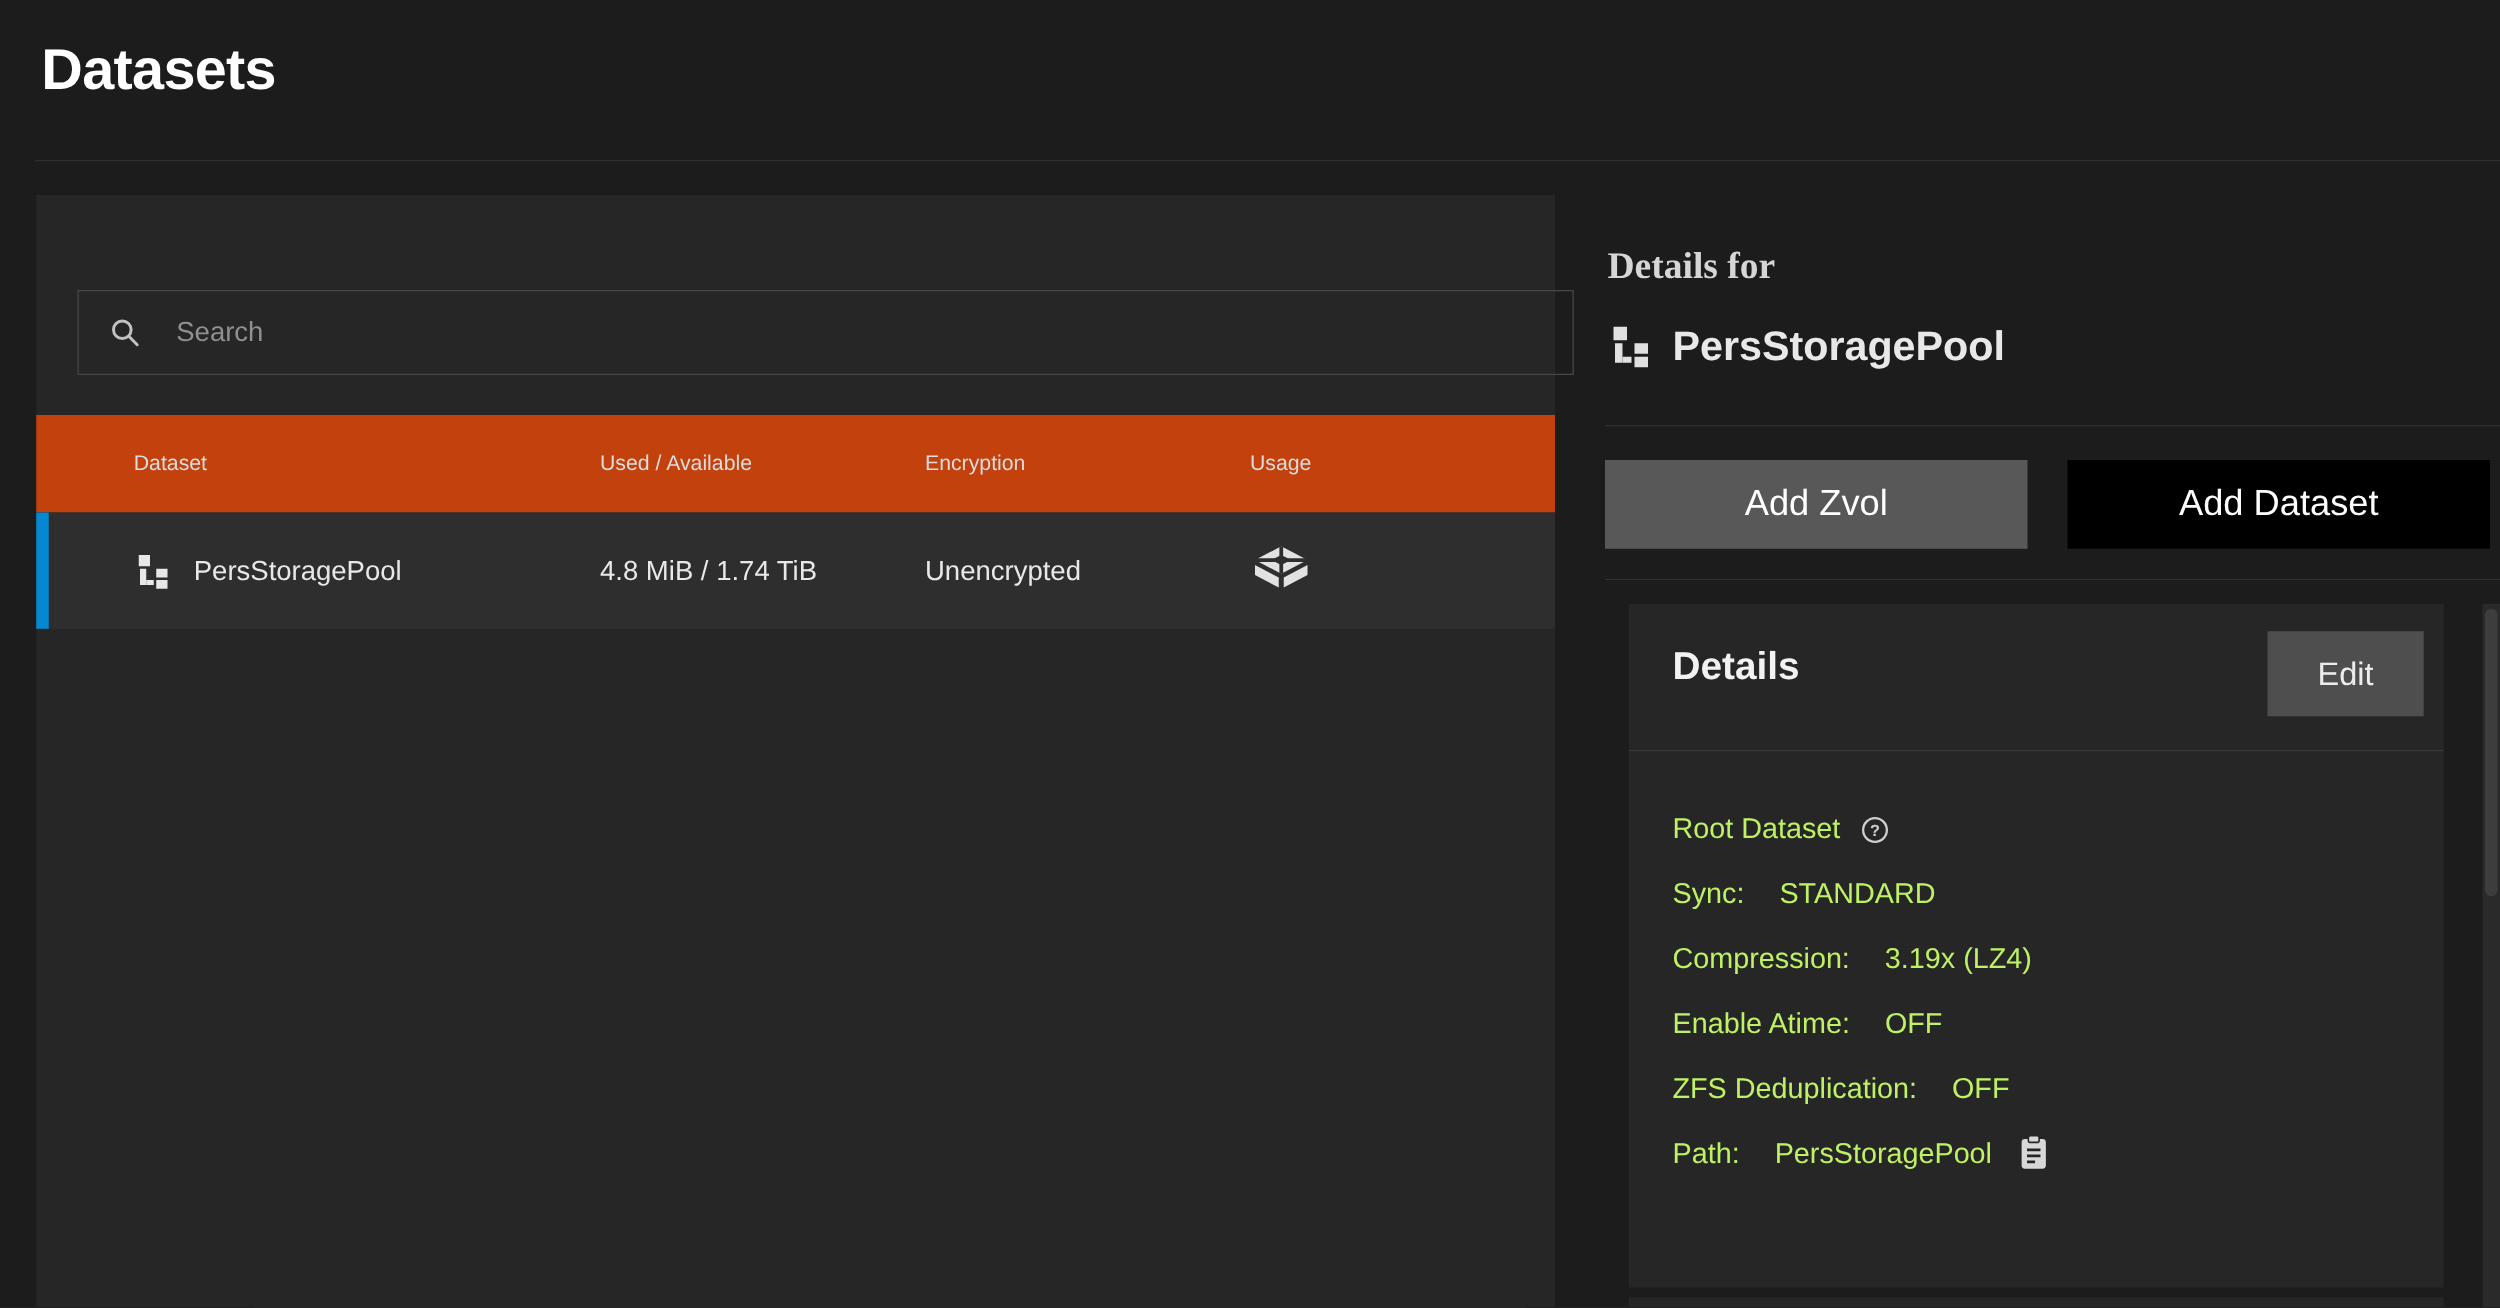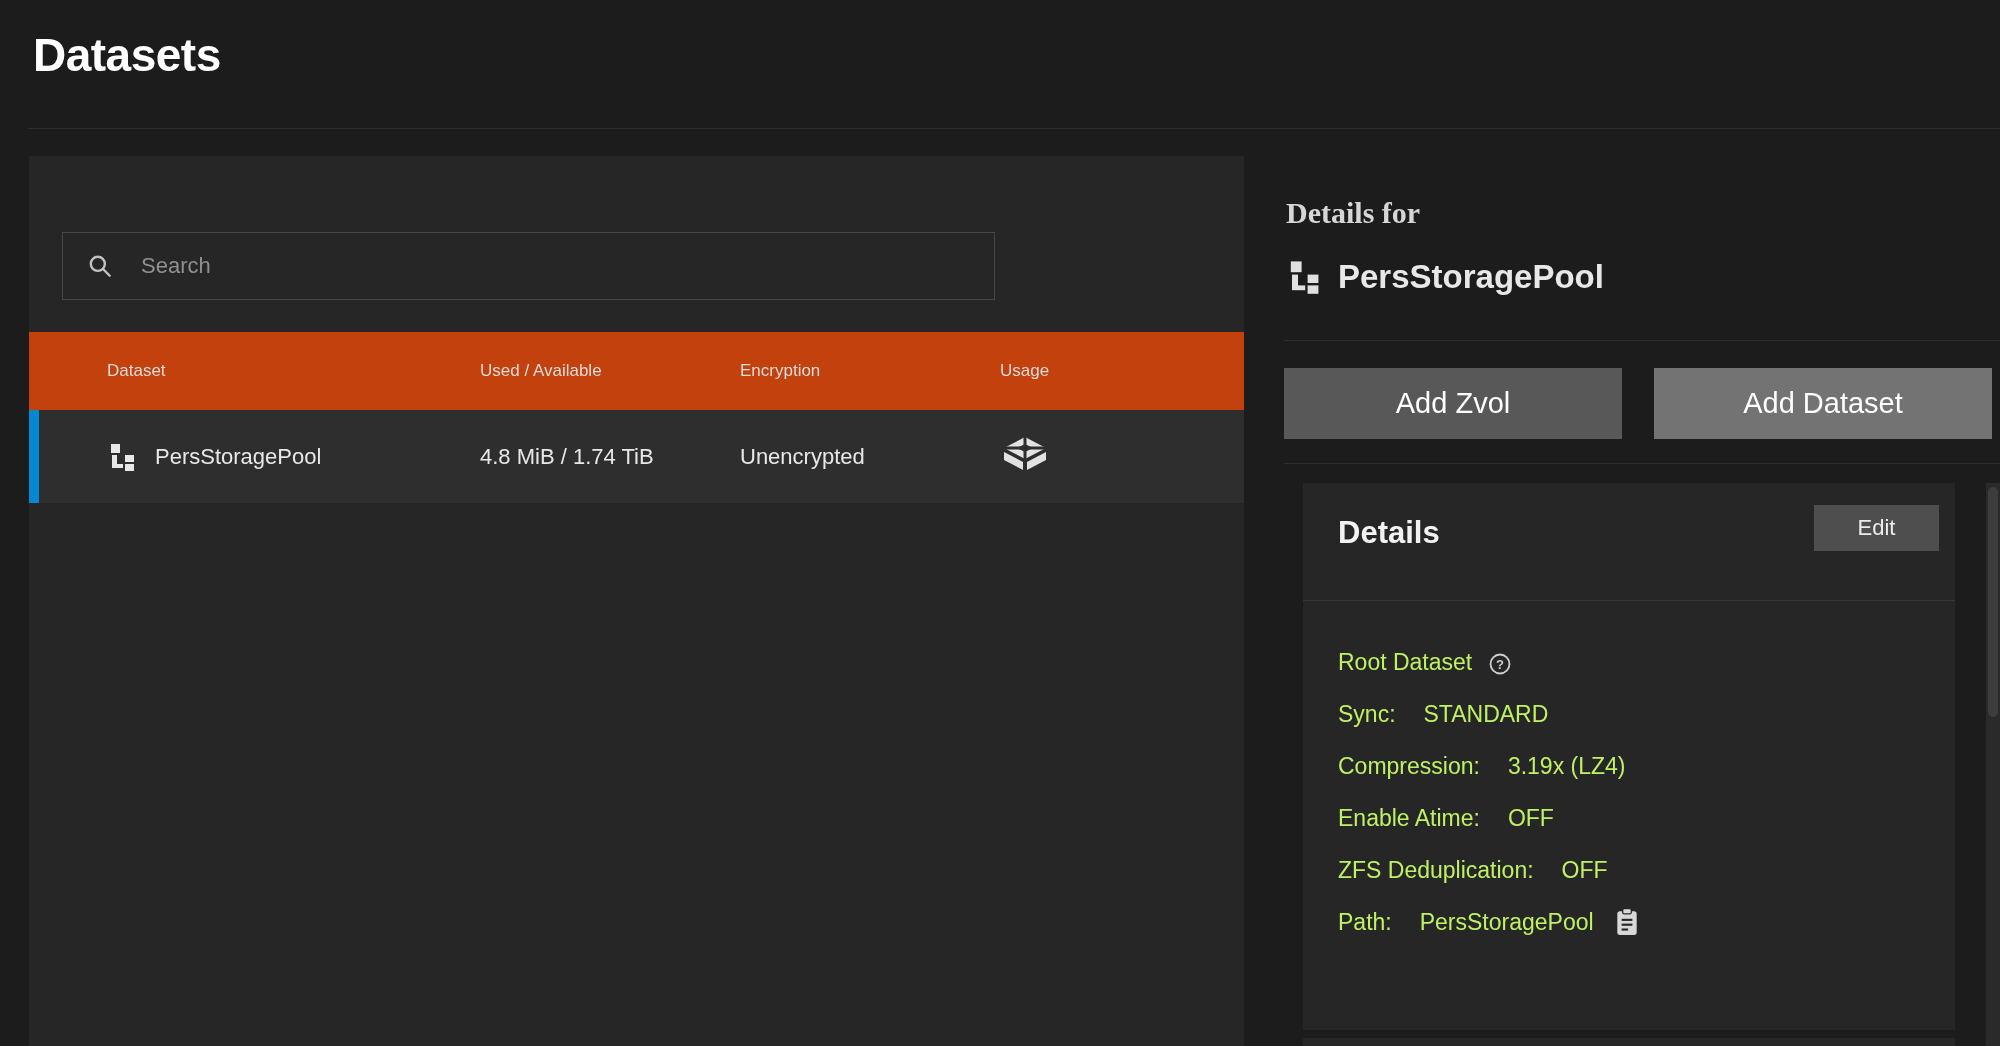--- a/index.html
+++ b/index.html
@@ -24,21 +24,21 @@
   }
 
   
   .table-panel {
     position:absolute; left:29px; top:156px;
     width:1215px; height:890px;
     background:#262626;
   }
   .search-wrap {
     position:absolute; left:33px; top:76px;
-    width:933px; height:68px;
+    width:1197px; height:68px;
     border:1px solid #474747;
     display:flex; align-items:center;
     padding:0 24px;
     background:transparent;
   }
   .search-wrap svg { flex:0 0 auto; margin-right:28px; }
   .search-input {
     flex:1; background:transparent; border:none; outline:none;
     font-family:"Liberation Sans", sans-serif;
     font-size:22px; color:#cccccc;
@@ -95,37 +95,37 @@
     position:absolute; left:0; top:240px; right:8px;
     height:71px; display:flex; gap:32px;
   }
   .btn {
     flex:1; border:none; cursor:pointer;
     font-family:"Liberation Sans", sans-serif;
     font-size:29px; color:#ffffff;
     display:flex; align-items:center; justify-content:center;
   }
   .btn-zvol { background:#585858; }
-  .btn-dataset { background:#737373; }
+  .btn-dataset { background:#000000; }
 
   .card {
     position:absolute; left:19px; top:355px;
     width:652px; height:547px;
     background:#262626;
   }
   .card-title {
     position:absolute; left:35px; top:32px;
     font-size:31px; font-weight:700; color:#f2f2f2;
   }
   .edit-btn {
     position:absolute; right:16px; top:22px;
-    width:125px; height:46px;
+    width:125px; height:68px;
     background:#4e4e4e; border:none; cursor:pointer;
     font-family:"Liberation Sans", sans-serif;
-    font-size:22px; color:#ececec;
+    font-size:26px; color:#ececec;
   }
   .card-divider {
     position:absolute; left:0; right:0; top:117px;
     height:1px; background:#383838;
   }
   .prop-list { position:absolute; left:35px; top:141px; right:20px; }
   .prop-item {
     height:52px; display:flex; align-items:flex-end; gap:10px;
     font-size:23px; color:#bef264;
   }

